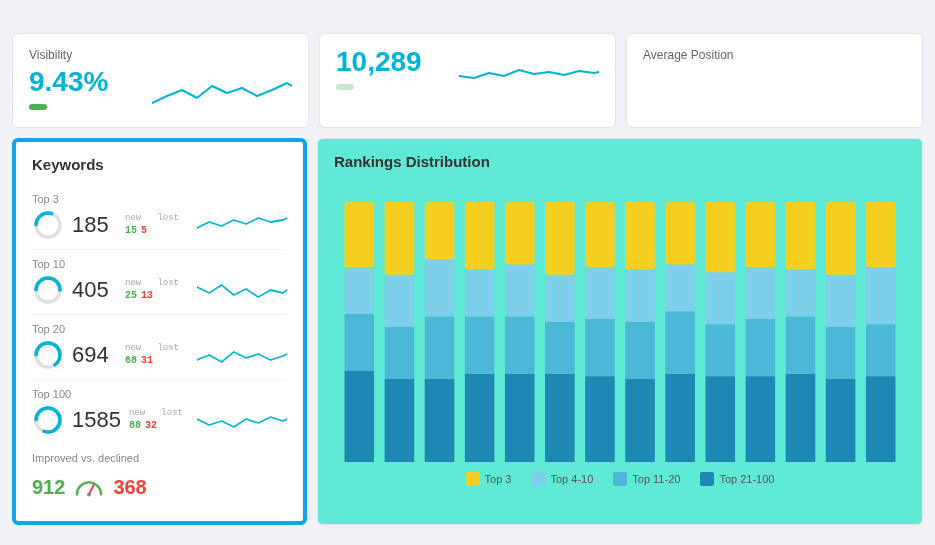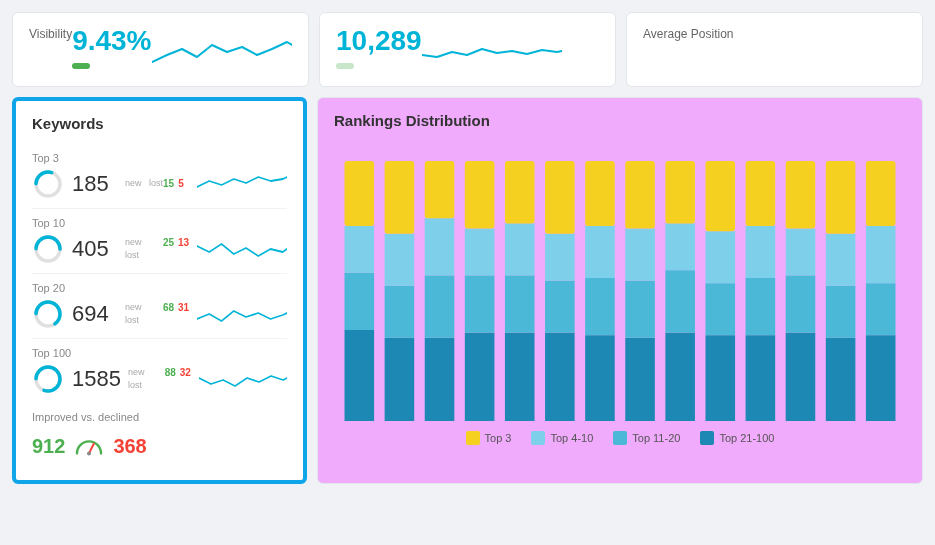--- a/index.html
+++ b/index.html
@@ -19,21 +19,22 @@
       margin-bottom: 10px;
     }
 
     .metric-card {
       background: #fff;
       border-radius: 6px;
       border: 1px solid #e2e6ea;
       padding: 14px 16px;
       flex: 1;
       display: flex;
-      flex-direction: row;
+      flex-direction: column;
+      margin-top: 21px;
     }
 
     .metric-title {
       font-size: 12px;
       color: #666;
       margin-bottom: 6px;
     }
 
     .metric-content {
       display: flex;
@@ -109,22 +110,24 @@
 
     .kw-number {
       font-size: 22px;
       font-weight: 400;
       color: #333;
       min-width: 45px;
     }
 
     .kw-new-lost {
       display: flex;
+      flex-direction: column;
       font-size: 10px;
       line-height: 1.4;
+      font-family: Liberation Mono, monospace;
     }
 
     .kw-new-lost .label {
       color: #aaa;
       font-size: 9px;
     }
 
     .kw-new-lost .values {
       display: flex;
       gap: 4px;
@@ -164,21 +167,21 @@
       font-weight: 700;
       color: #f44336;
     }
 
     .gauge-icon {
       width: 32px;
       height: 18px;
     }
 
     .rankings-card {
-      background: #f0abfc;
+      background: #5eead4;
       border-radius: 6px;
       border: 1px solid #e2e6ea;
       padding: 14px 16px;
       flex: 1;
     }
 
     .rankings-title {
       font-size: 15px;
       font-weight: 700;
       color: #333;

